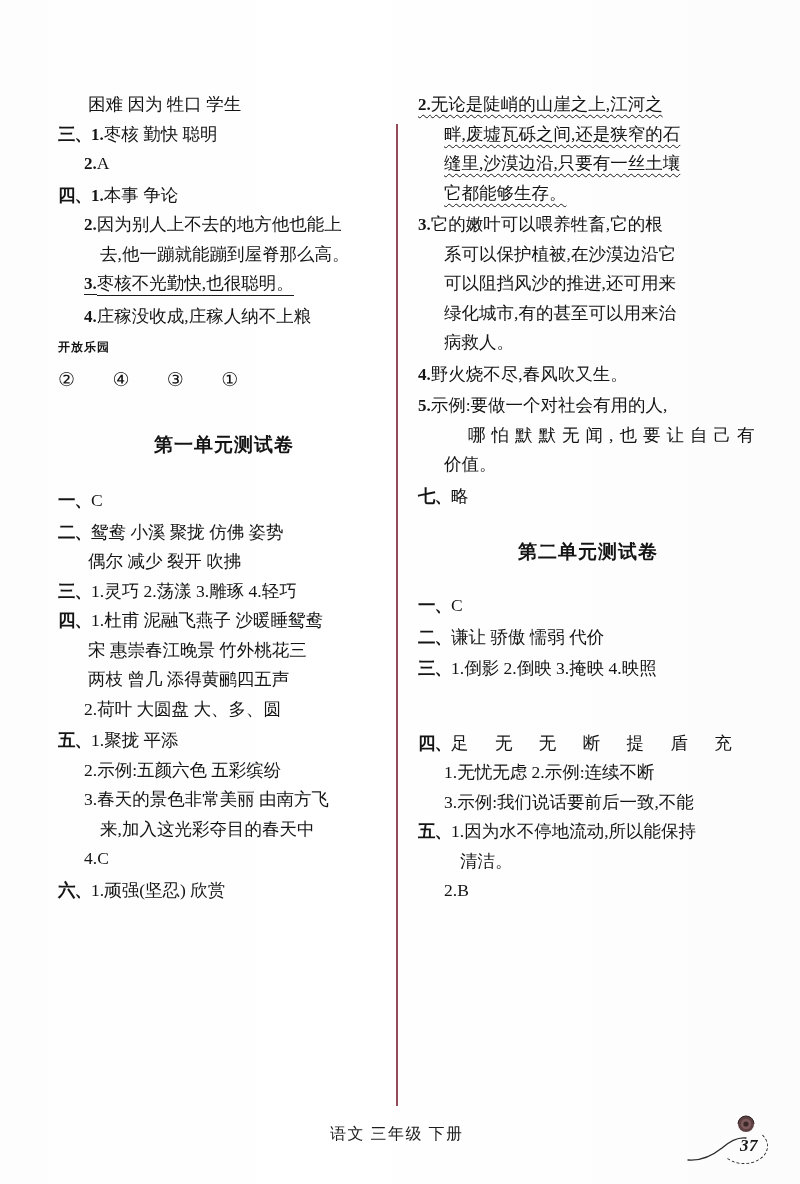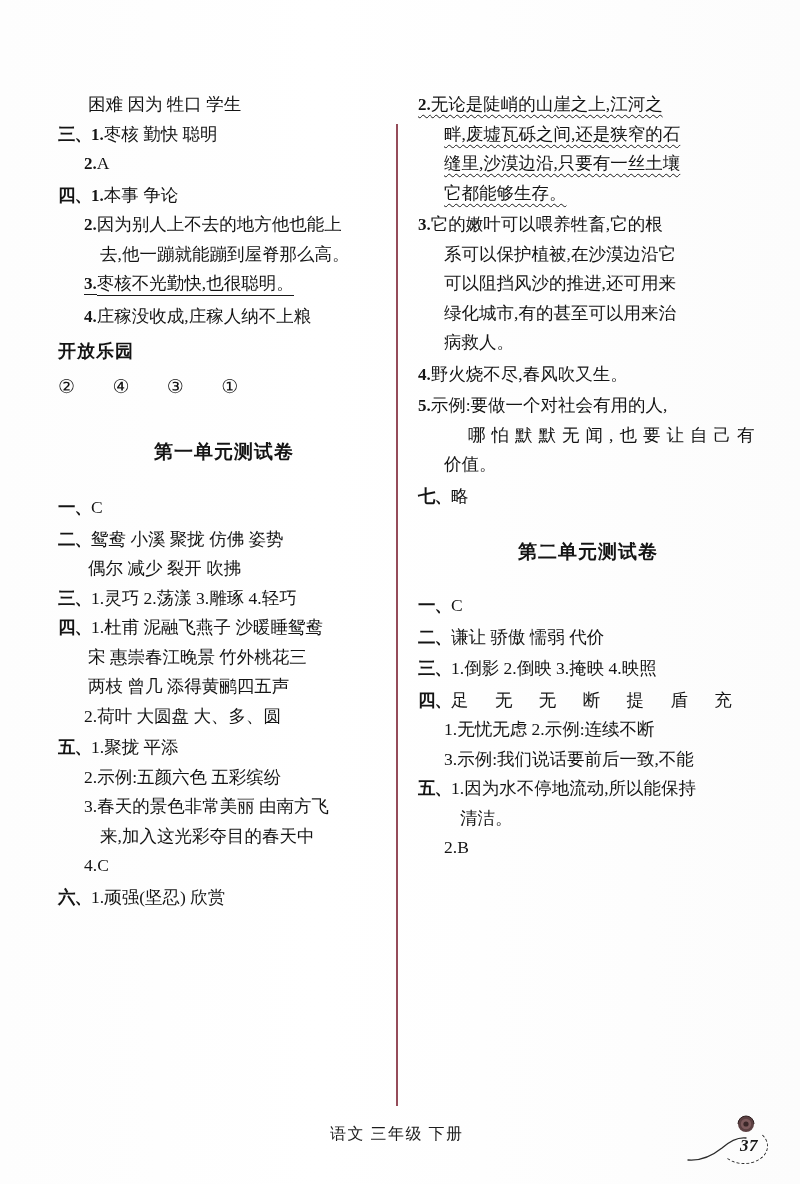--- a/index.html
+++ b/index.html
@@ -86,21 +86,21 @@
     padding-bottom: 2px;
   }
   .u-wavy {
     text-decoration: underline wavy #1a1a1a;
     text-underline-offset: 4px;
     text-decoration-thickness: 1.1px;
   }
 
   .open-head {
     font-weight: bold;
-    font-size: 18px;
+    font-size: 12px;
     margin: 14px 0 12px 0;
     letter-spacing: 1px;
   }
 
   .circles {
     font-size: 19px;
     letter-spacing: 13px;
     margin-bottom: 6px;
     font-family: Liberation Mono, monospace;
   }
@@ -108,21 +108,21 @@
   .paper-title {
     text-align: center;
     font-weight: bold;
     font-size: 19px;
     letter-spacing: 1px;
     margin: 40px 8px 34px 0;
   }
   .paper-title.right-title { margin: 34px 0 32px 0; }
 
   .wide-space { letter-spacing: 6px; padding-left: 24px; }
-  .xwide-space { letter-spacing: 11px; }
+  .xwide-space { letter-spacing: 11px; margin-top: 43px; }
 
   
   .footer {
     position: absolute;
     left: 0;
     right: 0;
     bottom: 18px;
     height: 46px;
   }
   .footer-label {

